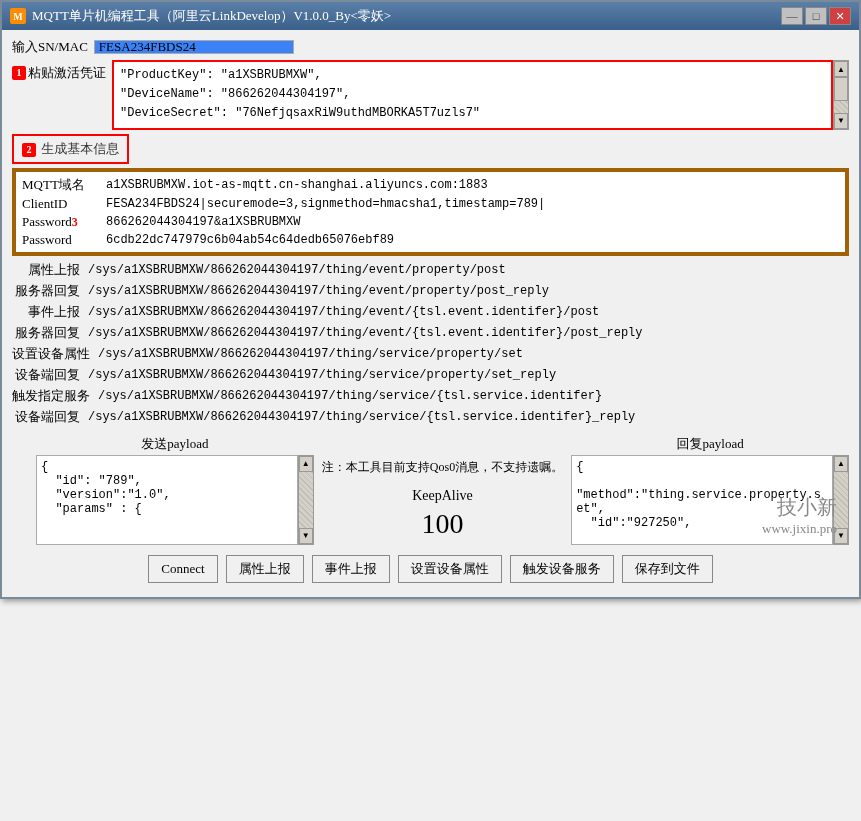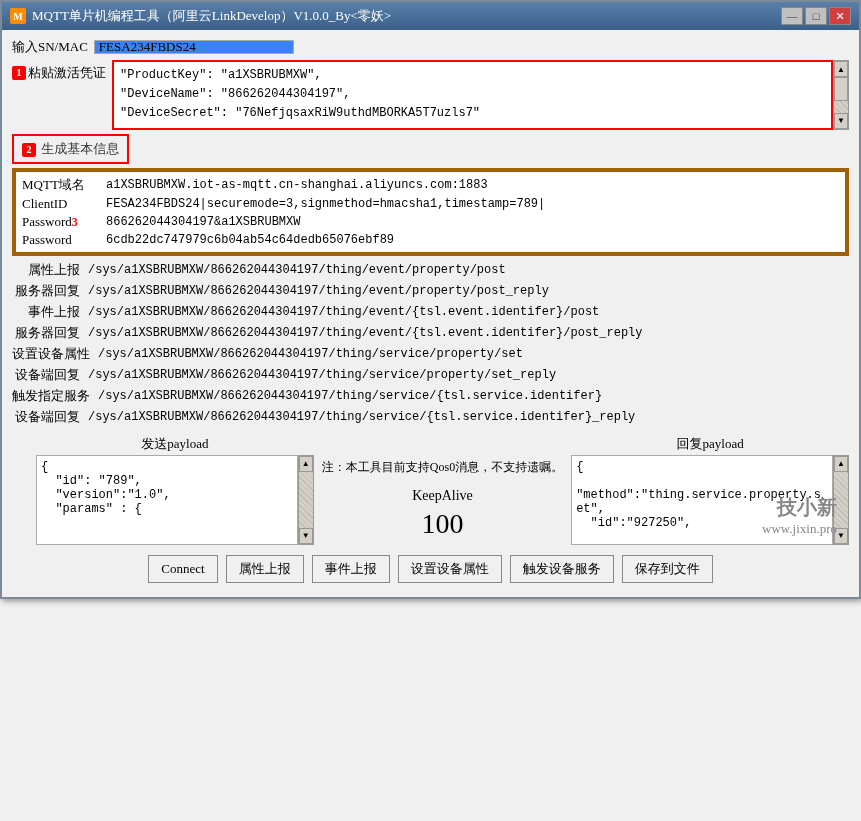--- a/index.html
+++ b/index.html
@@ -214,21 +214,21 @@
     }
     .watermark {
       position: absolute;
       bottom: 8px;
       right: 12px;
       text-align: right;
     }
     .watermark-line1 {
       font-size: 20px;
       color: #888;
-      font-weight: bold;
+      font-weight: normal;
     }
     .watermark-line2 {
       font-size: 13px;
       color: #888;
     }
     .row-credentials {
       display: flex;
       align-items: flex-start;
       gap: 6px;
     }

